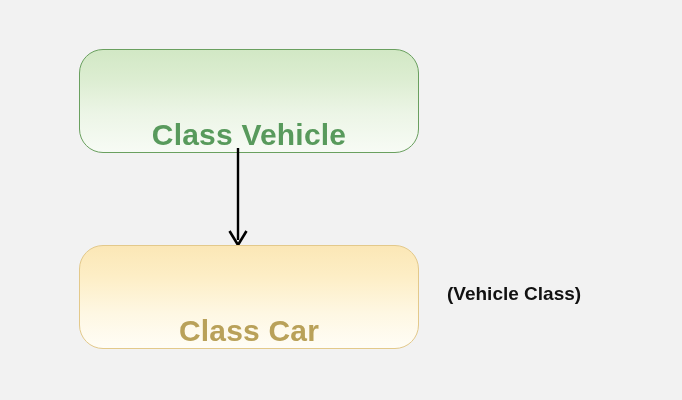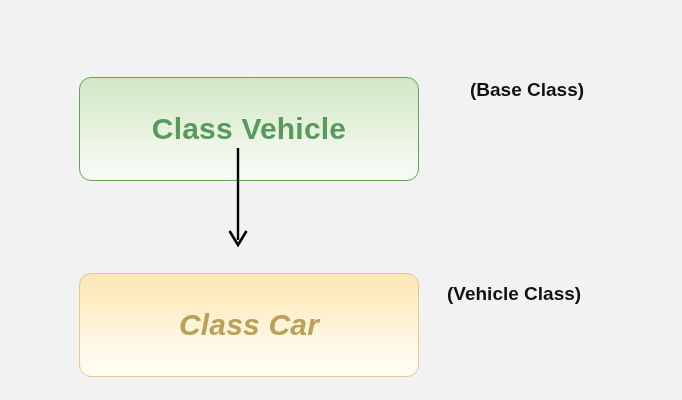--- a/index.html
+++ b/index.html
@@ -19,24 +19,23 @@
     width: 682px;
     height: 400px;
     background: #f2f2f2;
   }
 
   
   .class-box {
     position: absolute;
     box-sizing: border-box;
     display: flex;
-    align-items: center;
+    align-items: flex-end;
     justify-content: center;
-    border-radius: 12px;
-    margin-top: 28px;
+    border-radius: 24px;
   }
 
   .class-box .box-label {
     font-size: 30px;
     font-weight: bold;
     letter-spacing: 0.2px;
     white-space: nowrap;
   }
 
   #base-box {
@@ -51,21 +50,20 @@
     color: #589a5c;
   }
 
   #derived-box {
     left: 79px;
     top: 245px;
     width: 340px;
     height: 104px;
     border: 1px solid #e3c98b;
     background: linear-gradient(to bottom, #fbe7b6 0%, #fdeec6 30%, #fef7e2 65%, #fffdf6 100%);
-    font-style: italic;
   }
   #derived-box .box-label {
     color: #b9a159;
   }
 
   
   #inheritance-arrow {
     position: absolute;
     left: 222px;
     top: 148px;
@@ -103,17 +101,16 @@
 
   <svg id="inheritance-arrow" viewBox="0 0 32 100">
     <line x1="16" y1="0" x2="16" y2="92" stroke="#000000" stroke-width="2.4"></line>
     <path d="M 7.5 83 L 16 97 L 24.5 83" fill="none" stroke="#000000" stroke-width="2.6" stroke-linecap="butt" stroke-linejoin="miter"></path>
   </svg>
 
   <div id="derived-box" class="class-box">
     <span class="box-label">Class Car</span>
   </div>
 
-  <div id="base-annotation" class="annotation">(Base Class)</div>
 
   <div id="derived-annotation" class="annotation">(Vehicle Class)</div>
 
 </div>
 
 </body></html>

